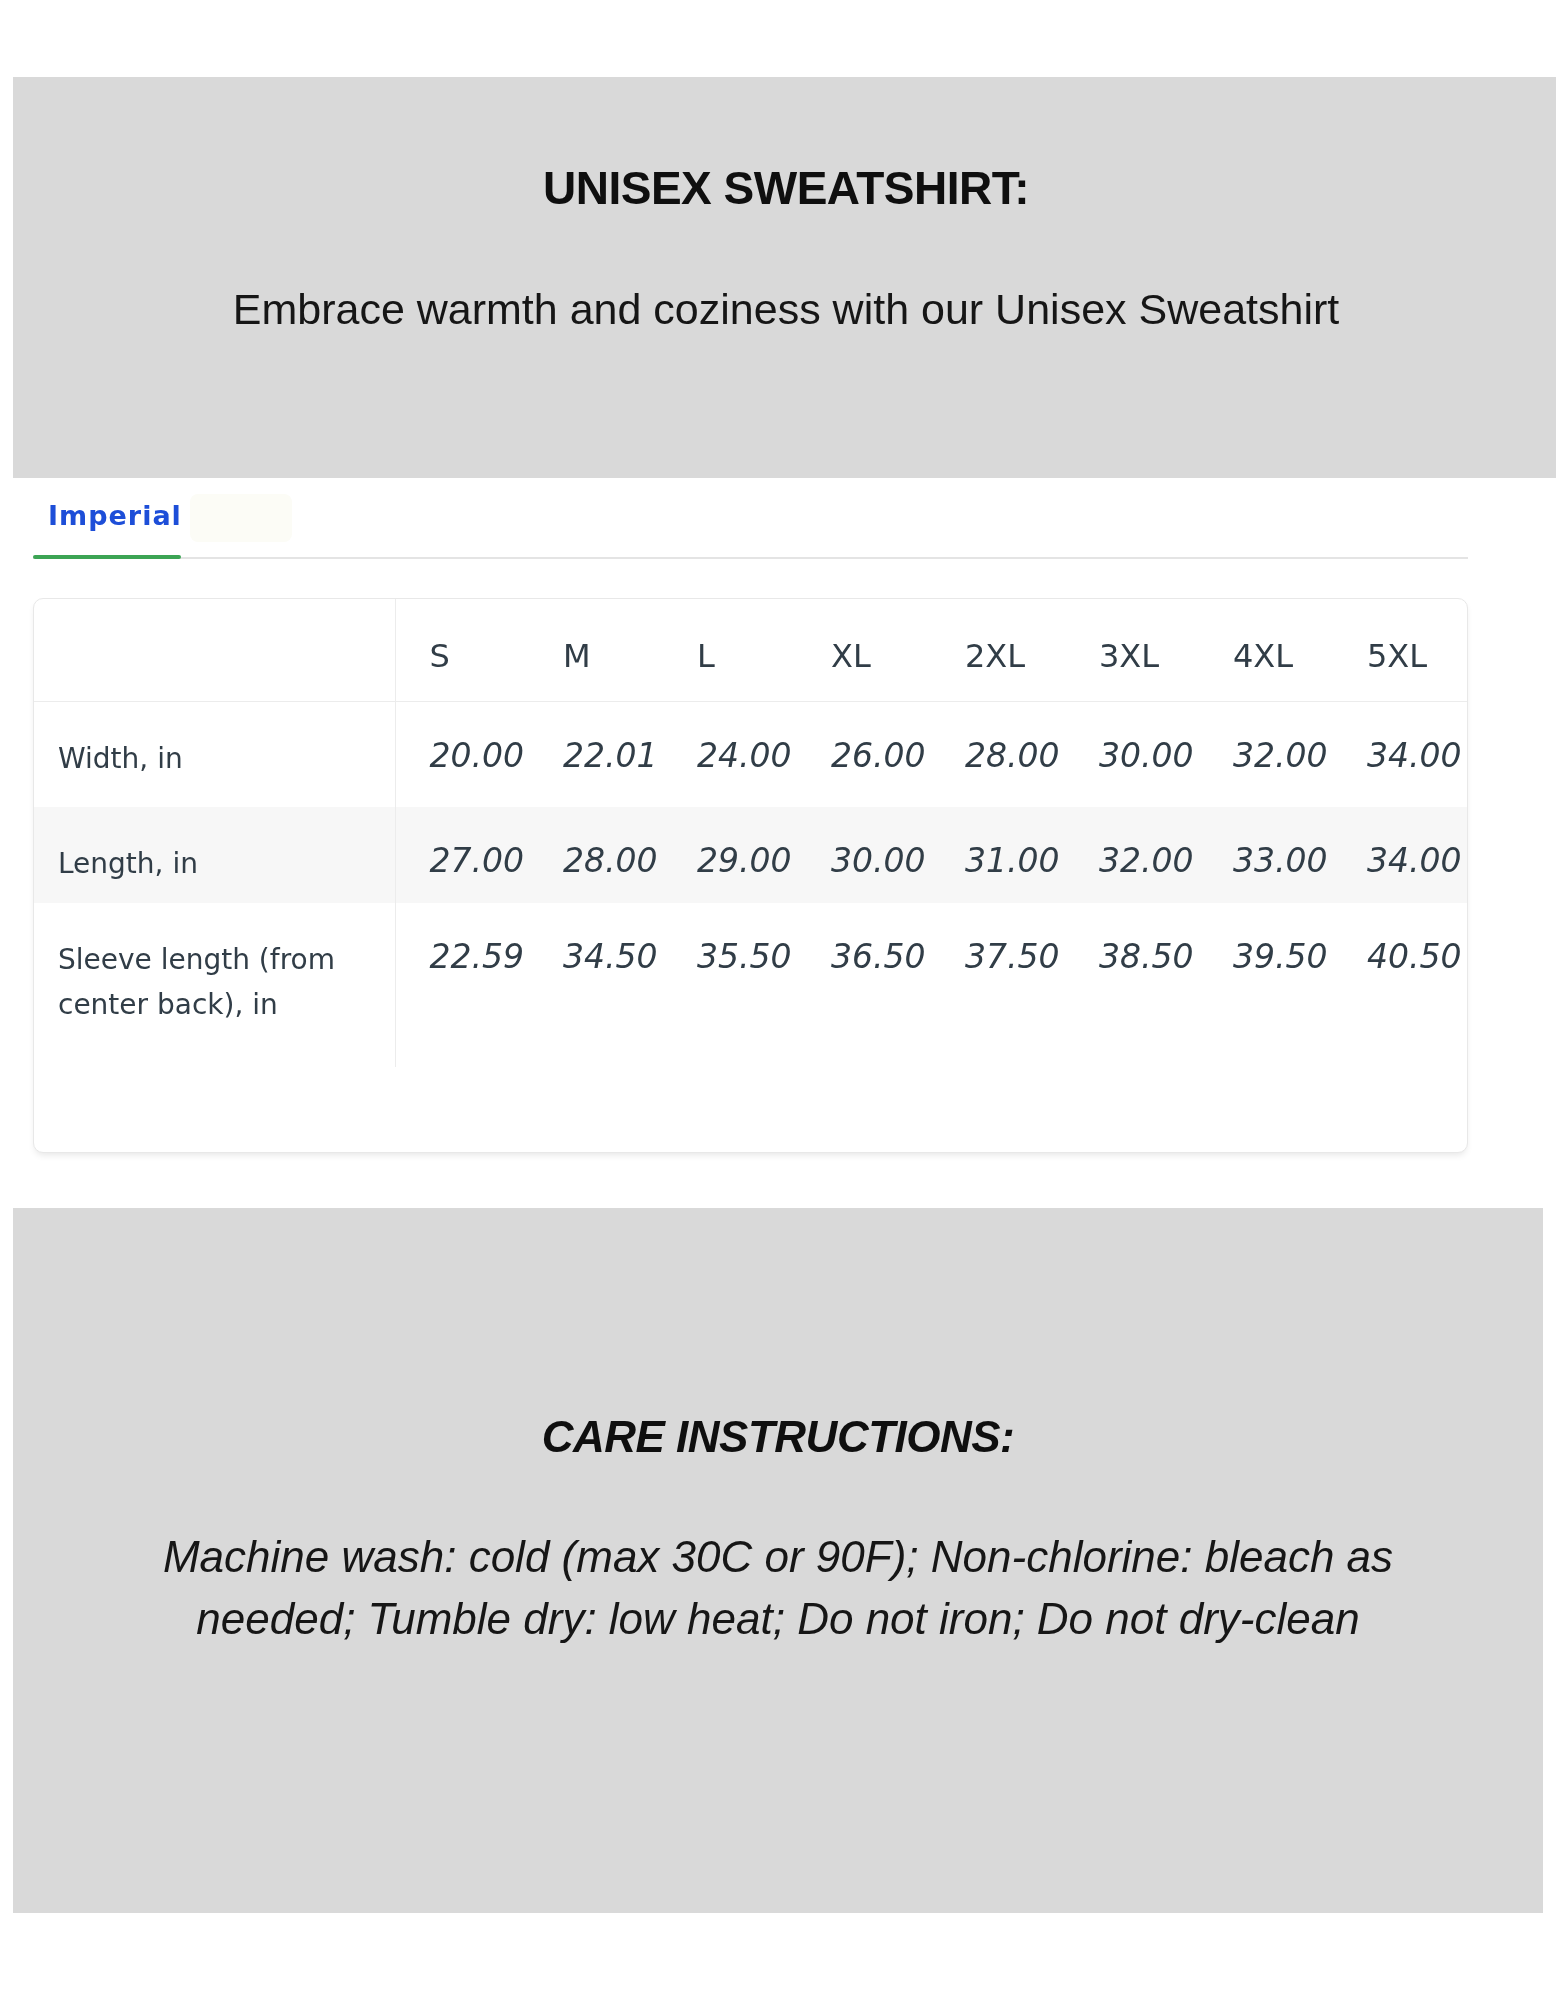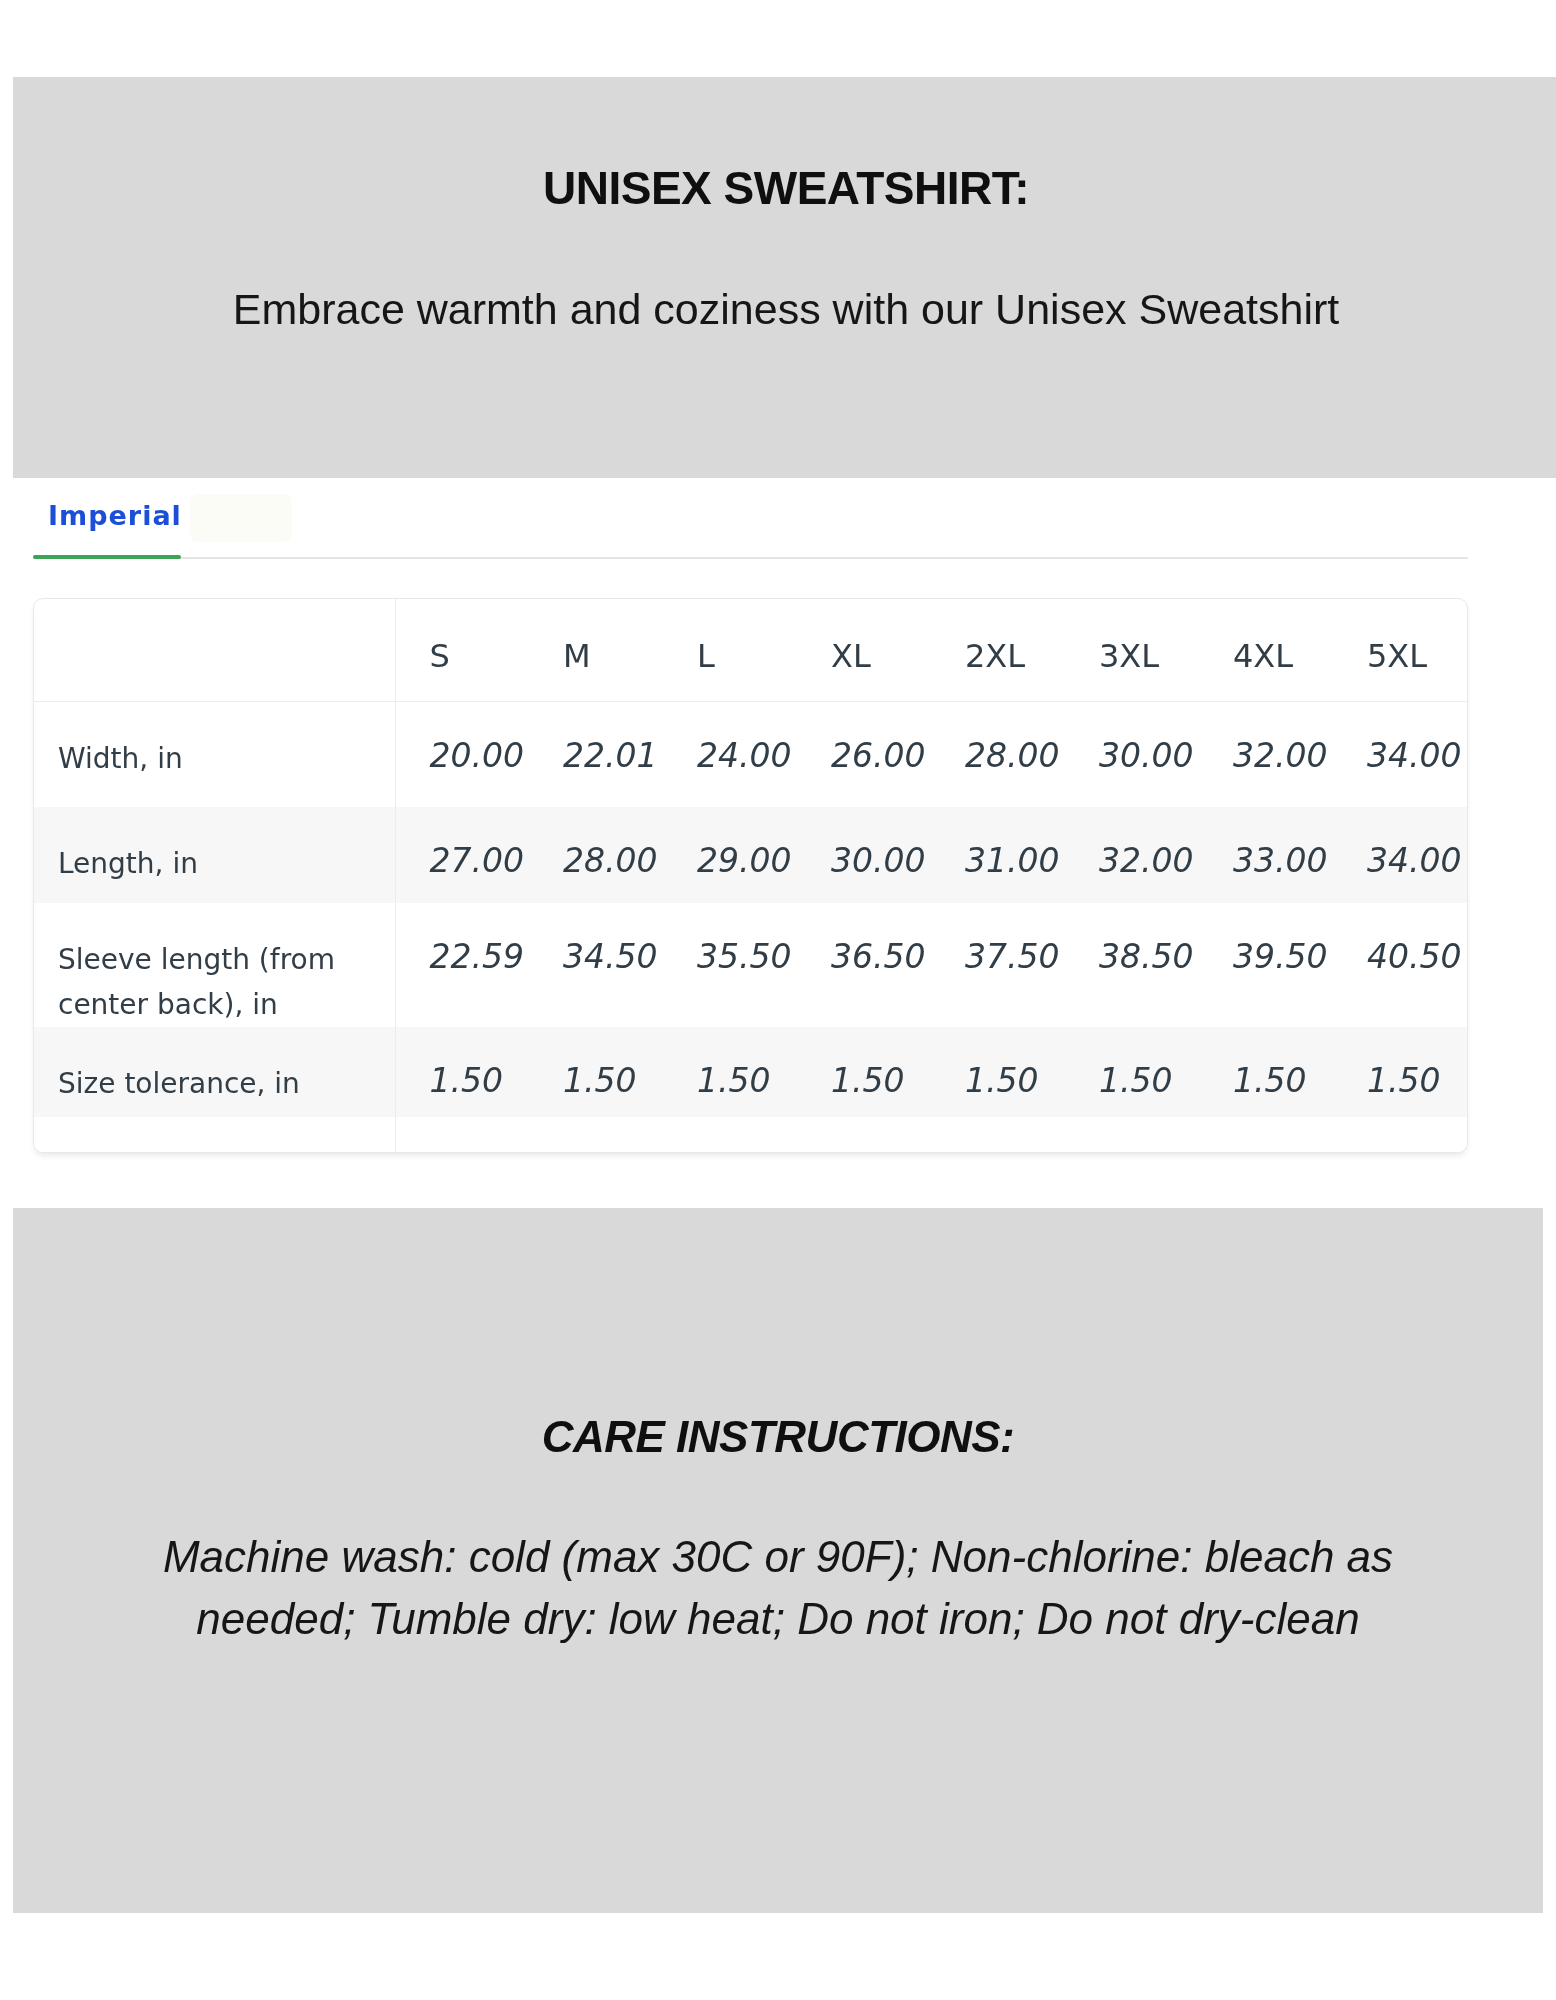--- a/index.html
+++ b/index.html
@@ -149,31 +149,20 @@
           <th class="row-label first-cell">Sleeve length (from center back), in</th>
           <td>22.59</td>
           <td>34.50</td>
           <td>35.50</td>
           <td>36.50</td>
           <td>37.50</td>
           <td>38.50</td>
           <td>39.50</td>
           <td>40.50</td>
         </tr>
-        <tr>
-          <th class="row-label first-cell">Size tolerance, in</th>
-          <td>1.50</td>
-          <td>1.50</td>
-          <td>1.50</td>
-          <td>1.50</td>
-          <td>1.50</td>
-          <td>1.50</td>
-          <td>1.50</td>
-          <td>1.50</td>
-        </tr>
         <tr class="filler">
           <th class="first-cell"></th>
           <td colspan="8"></td>
         </tr>
       </tbody>
   </table>
 </div>
 
 <div class="info-box bottom">
   <div class="section-title">CARE INSTRUCTIONS:</div>

